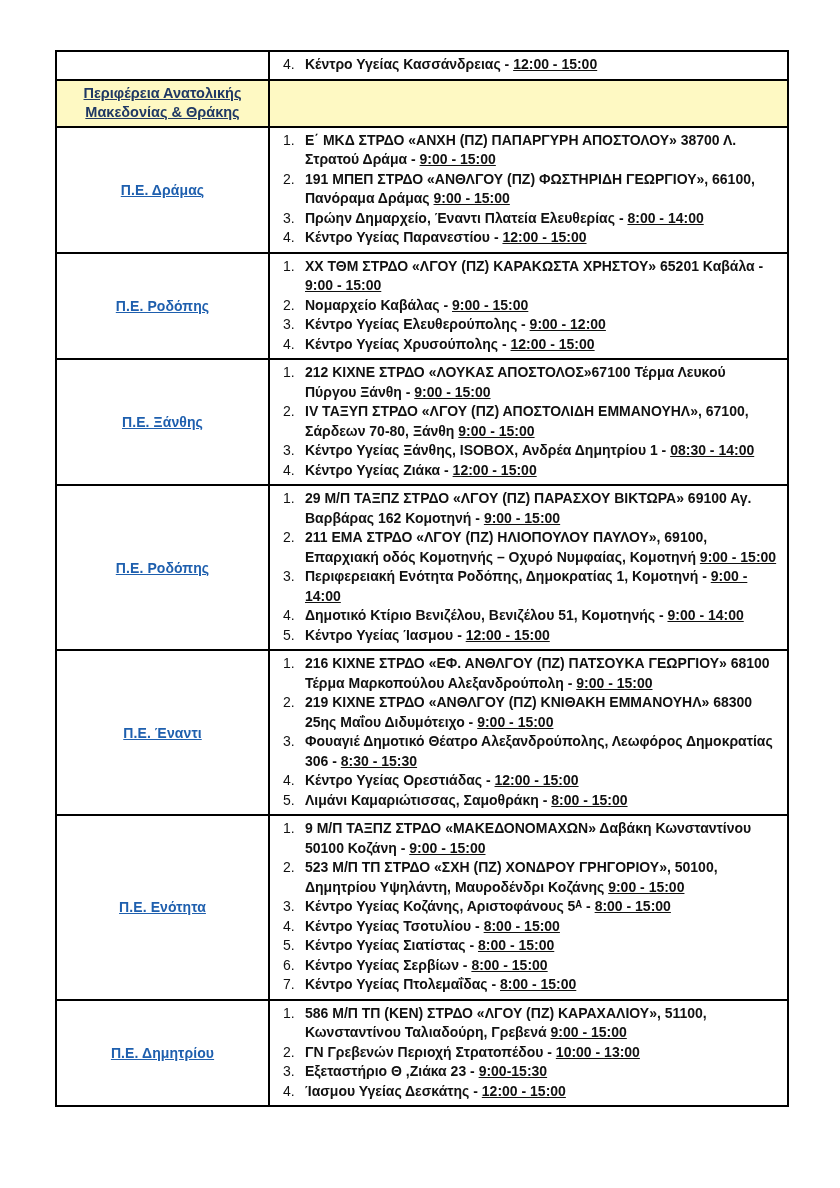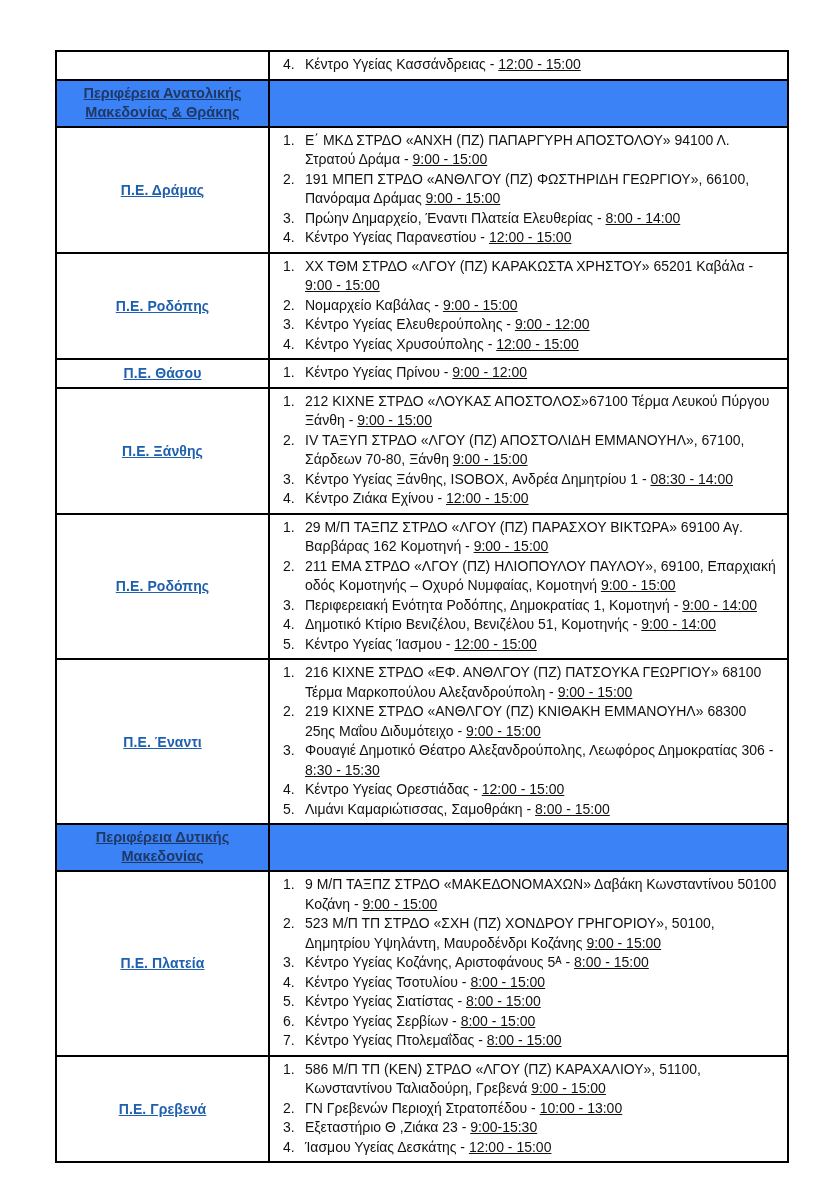--- a/index.html
+++ b/index.html
@@ -32,21 +32,21 @@
   }
   .unit-label {
     color:#1e5fae;
     font-weight:bold;
     text-decoration:underline;
     font-size:14px;
     letter-spacing:0.1px;
   }
 
   
-  td.hdr-cell { background:#3b82f6; vertical-align:middle; }
+  td.hdr-cell { background:#fef9c3; vertical-align:middle; }
   .hdr-wrap { text-align:center; padding:3px 0 4px 0; }
   .hdr-line {
     color:#1f3864;
     font-weight:bold;
     text-decoration:underline;
     font-size:14.5px;
     line-height:19px;
     display:block;
   }
 
@@ -55,21 +55,21 @@
     vertical-align:top;
     padding:3px 8px 4px 0;
   }
   .item {
     display:flex;
     padding-left:13px;
     font-size:14px;
     line-height:19.5px;
   }
   .num { flex:0 0 22px; }
-  .txt { flex:1 1 auto; }
+  .txt { flex:1 1 auto;font-weight:bold; }
   .time { text-decoration:underline; }
 </style>
 </head>
 <body>
 
 <div class="page">
   <table class="sched">
     <colgroup>
       <col class="label-col">
       <col class="items-col">
@@ -91,21 +91,21 @@
               <span class="hdr-line">Μακεδονίας &amp; Θράκης</span>
             </div>
           </td>
           <td class="hdr-cell"></td>
         </tr>
         <tr>
           <td class="unit-cell"><span class="unit-label">Π.Ε. Δράμας</span></td>
           <td class="items-cell">
             <div class="item">
               <span class="num">1.</span>
-              <span class="txt"><span>Ε΄ ΜΚΔ ΣΤΡΔΟ «ΑΝΧΗ (ΠΖ) ΠΑΠΑΡΓΥΡΗ ΑΠΟΣΤΟΛΟΥ» 94100 Λ. Στρατού Δράμα - </span><span class="time">9:00 - 15:00</span></span>
+              <span class="txt"><span>Ε΄ ΜΚΔ ΣΤΡΔΟ «ΑΝΧΗ (ΠΖ) ΠΑΠΑΡΓΥΡΗ ΑΠΟΣΤΟΛΟΥ» 38700 Λ. Στρατού Δράμα - </span><span class="time">9:00 - 15:00</span></span>
             </div>
             <div class="item">
               <span class="num">2.</span>
               <span class="txt"><span>191 ΜΠΕΠ ΣΤΡΔΟ «ΑΝΘΛΓΟΥ (ΠΖ) ΦΩΣΤΗΡΙΔΗ ΓΕΩΡΓΙΟΥ», 66100, Πανόραμα Δράμας </span><span class="time">9:00 - 15:00</span></span>
             </div>
             <div class="item">
               <span class="num">3.</span>
               <span class="txt"><span>Πρώην Δημαρχείο, Έναντι Πλατεία Ελευθερίας - </span><span class="time">8:00 - 14:00</span></span>
             </div>
             <div class="item">
@@ -129,46 +129,37 @@
               <span class="num">3.</span>
               <span class="txt"><span>Κέντρο Υγείας Ελευθερούπολης - </span><span class="time">9:00 - 12:00</span></span>
             </div>
             <div class="item">
               <span class="num">4.</span>
               <span class="txt"><span>Κέντρο Υγείας Χρυσούπολης - </span><span class="time">12:00 - 15:00</span></span>
             </div>
           </td>
         </tr>
         <tr>
-          <td class="unit-cell"><span class="unit-label">Π.Ε. Θάσου</span></td>
-          <td class="items-cell">
-            <div class="item">
-              <span class="num">1.</span>
-              <span class="txt"><span>Κέντρο Υγείας Πρίνου - </span><span class="time">9:00 - 12:00</span></span>
-            </div>
-          </td>
-        </tr>
-        <tr>
           <td class="unit-cell"><span class="unit-label">Π.Ε. Ξάνθης</span></td>
           <td class="items-cell">
             <div class="item">
               <span class="num">1.</span>
               <span class="txt"><span>212 ΚΙΧΝΕ ΣΤΡΔΟ «ΛΟΥΚΑΣ ΑΠΟΣΤΟΛΟΣ»67100 Τέρμα Λευκού Πύργου Ξάνθη - </span><span class="time">9:00 - 15:00</span></span>
             </div>
             <div class="item">
               <span class="num">2.</span>
               <span class="txt"><span>IV ΤΑΞΥΠ ΣΤΡΔΟ «ΛΓΟΥ (ΠΖ) ΑΠΟΣΤΟΛΙΔΗ ΕΜΜΑΝΟΥΗΛ», 67100, Σάρδεων 70-80, Ξάνθη </span><span class="time">9:00 - 15:00</span></span>
             </div>
             <div class="item">
               <span class="num">3.</span>
               <span class="txt"><span>Κέντρο Υγείας Ξάνθης, ISOBOX, Ανδρέα Δημητρίου 1 - </span><span class="time">08:30 - 14:00</span></span>
             </div>
             <div class="item">
               <span class="num">4.</span>
-              <span class="txt"><span>Κέντρο Ζιάκα Εχίνου - </span><span class="time">12:00 - 15:00</span></span>
+              <span class="txt"><span>Κέντρο Υγείας Ζιάκα - </span><span class="time">12:00 - 15:00</span></span>
             </div>
           </td>
         </tr>
         <tr>
           <td class="unit-cell"><span class="unit-label">Π.Ε. Ροδόπης</span></td>
           <td class="items-cell">
             <div class="item">
               <span class="num">1.</span>
               <span class="txt"><span>29 Μ/Π ΤΑΞΠΖ ΣΤΡΔΟ «ΛΓΟΥ (ΠΖ) ΠΑΡΑΣΧΟΥ ΒΙΚΤΩΡΑ» 69100 Αγ. Βαρβάρας 162 Κομοτηνή - </span><span class="time">9:00 - 15:00</span></span>
             </div>
@@ -209,30 +200,21 @@
               <span class="num">4.</span>
               <span class="txt"><span>Κέντρο Υγείας Ορεστιάδας - </span><span class="time">12:00 - 15:00</span></span>
             </div>
             <div class="item">
               <span class="num">5.</span>
               <span class="txt"><span>Λιμάνι Καμαριώτισσας, Σαμοθράκη - </span><span class="time">8:00 - 15:00</span></span>
             </div>
           </td>
         </tr>
         <tr>
-          <td class="hdr-cell">
-            <div class="hdr-wrap">
-              <span class="hdr-line">Περιφέρεια Δυτικής</span>
-              <span class="hdr-line">Μακεδονίας</span>
-            </div>
-          </td>
-          <td class="hdr-cell"></td>
-        </tr>
-        <tr>
-          <td class="unit-cell"><span class="unit-label">Π.Ε. Πλατεία</span></td>
+          <td class="unit-cell"><span class="unit-label">Π.Ε. Ενότητα</span></td>
           <td class="items-cell">
             <div class="item">
               <span class="num">1.</span>
               <span class="txt"><span>9 Μ/Π ΤΑΞΠΖ ΣΤΡΔΟ «ΜΑΚΕΔΟΝΟΜΑΧΩΝ» Δαβάκη Κωνσταντίνου 50100 Κοζάνη - </span><span class="time">9:00 - 15:00</span></span>
             </div>
             <div class="item">
               <span class="num">2.</span>
               <span class="txt"><span>523 Μ/Π ΤΠ ΣΤΡΔΟ «ΣΧΗ (ΠΖ) ΧΟΝΔΡΟΥ ΓΡΗΓΟΡΙΟΥ», 50100, Δημητρίου Υψηλάντη, Μαυροδένδρι Κοζάνης </span><span class="time">9:00 - 15:00</span></span>
             </div>
             <div class="item">
@@ -251,21 +233,21 @@
               <span class="num">6.</span>
               <span class="txt"><span>Κέντρο Υγείας Σερβίων - </span><span class="time">8:00 - 15:00</span></span>
             </div>
             <div class="item">
               <span class="num">7.</span>
               <span class="txt"><span>Κέντρο Υγείας Πτολεμαΐδας - </span><span class="time">8:00 - 15:00</span></span>
             </div>
           </td>
         </tr>
         <tr>
-          <td class="unit-cell"><span class="unit-label">Π.Ε. Γρεβενά</span></td>
+          <td class="unit-cell"><span class="unit-label">Π.Ε. Δημητρίου</span></td>
           <td class="items-cell">
             <div class="item">
               <span class="num">1.</span>
               <span class="txt"><span>586 Μ/Π ΤΠ (ΚΕΝ) ΣΤΡΔΟ «ΛΓΟΥ (ΠΖ) ΚΑΡΑΧΑΛΙΟΥ», 51100, Κωνσταντίνου Ταλιαδούρη, Γρεβενά </span><span class="time">9:00 - 15:00</span></span>
             </div>
             <div class="item">
               <span class="num">2.</span>
               <span class="txt"><span>ΓΝ Γρεβενών Περιοχή Στρατοπέδου - </span><span class="time">10:00 - 13:00</span></span>
             </div>
             <div class="item">

